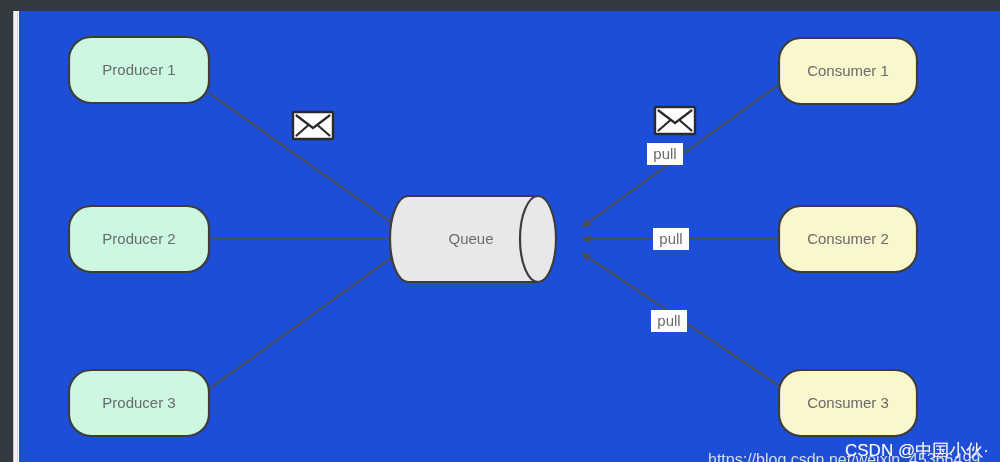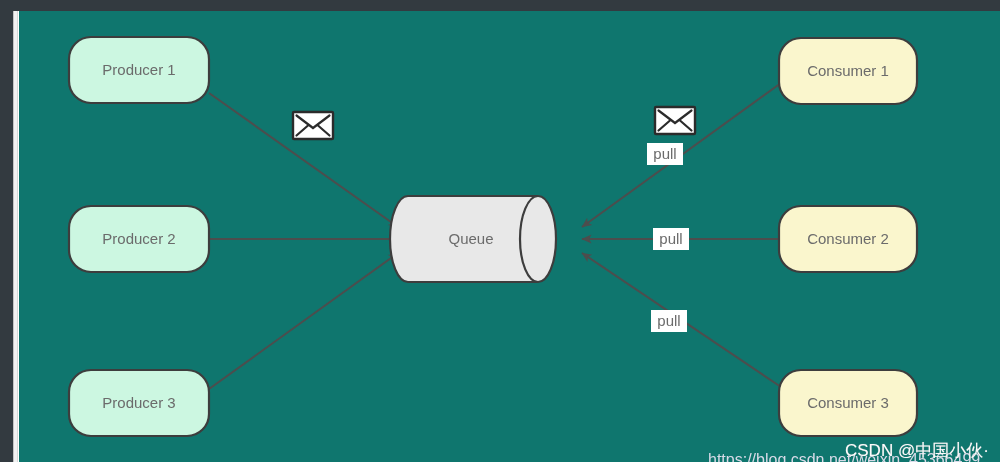--- a/index.html
+++ b/index.html
@@ -34,21 +34,21 @@
     width: 5px; height: 451px;
     background: #f2f2f2;
     border-left: 1px solid #c4c4c4;
     border-right: 1px solid #d8d8d8;
     box-sizing: border-box;
   }
   .canvas {
     position: absolute;
     left: 19px; top: 11px;
     width: 981px; height: 451px;
-    background: #0f766e;
+    background: #1d4ed8;
     overflow: hidden;
   }
   svg.diagram {
     position: absolute;
     left: 0; top: 0;
   }
   .node-label {
     font-family: "Liberation Sans", sans-serif;
     font-size: 15px;
     fill: #6b6b6b;

